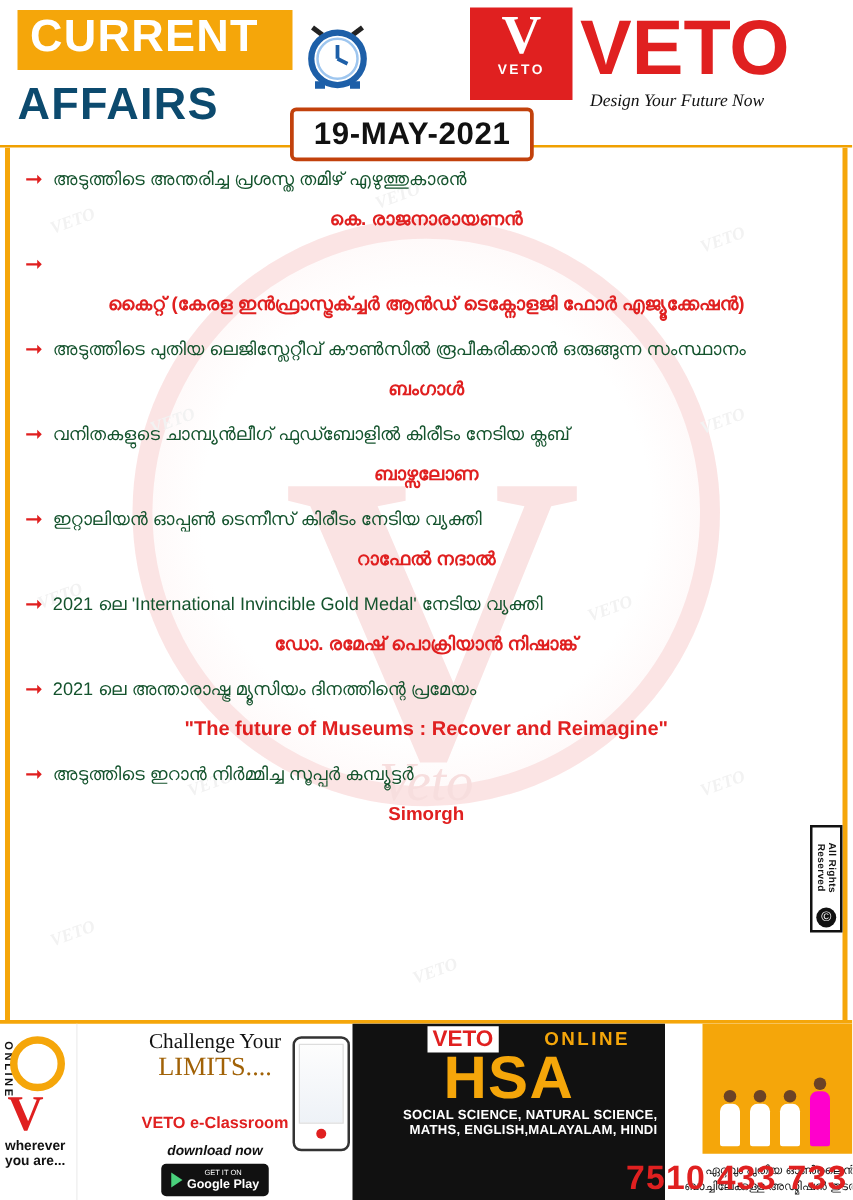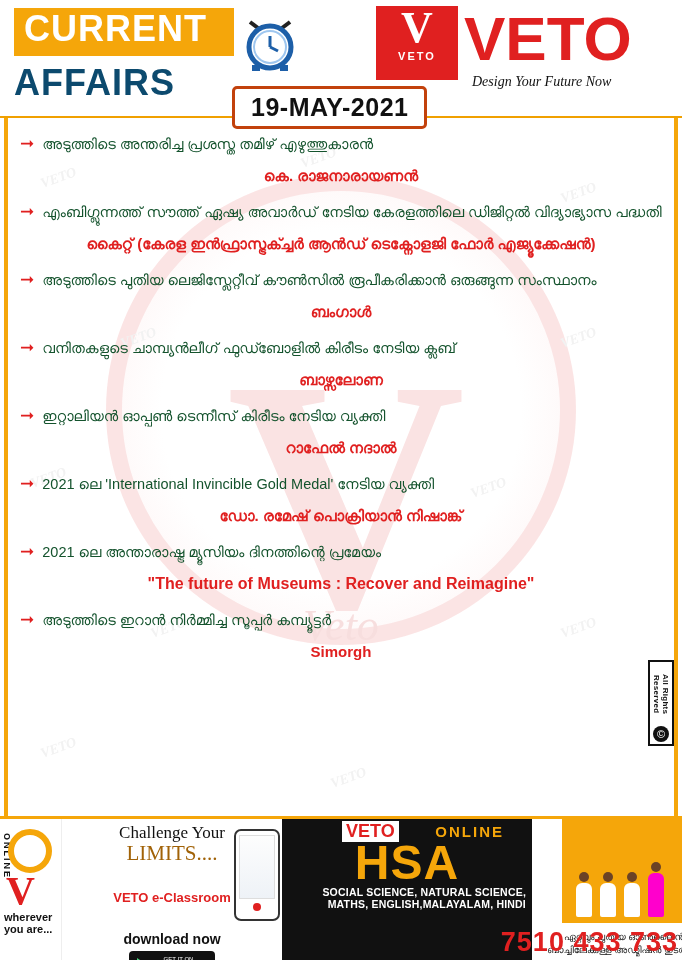--- a/index.html
+++ b/index.html
@@ -283,24 +283,25 @@
     color: #a16207;
     margin-top: -2px;
   }
   .f-ecl {
     font-size: 13px;
     font-weight: bold;
     color: #e02020;
     margin-top: 24px;
   }
   .f-dl {
-    font-size: 14px;
+    font-size: 11px;
+    font-style: italic;
     font-weight: bold;
     color: #111;
-    margin-top: 26px;
+    margin-top: 10px;
   }
   .gplay {
     margin: 4px auto 0 auto;
     width: 86px; height: 26px;
     background: #111;
     border-radius: 4px;
     color: #fff;
     font-size: 7px;
     display: flex;
     align-items: center;
@@ -490,21 +491,20 @@
       <div class="q-row">
         <span class="arrow">➞</span>
         <span class="q-text">അടുത്തിടെ അന്തരിച്ച പ്രശസ്ത തമിഴ് എഴുത്തുകാരൻ</span>
       </div>
       <div class="a-text">കെ. രാജനാരായണൻ</div>
     </div>
 
     <div class="qa">
       <div class="q-row">
         <span class="arrow">➞</span>
-        <span class="q-text">എംബിഗ്ലൂന്നത്ത് സൗത്ത് ഏഷ്യ അവാർഡ് നേടിയ കേരളത്തിലെ ഡിജിറ്റൽ വിദ്യാഭ്യാസ പദ്ധതി</span>
       </div>
       <div class="a-text">കൈറ്റ് (കേരള ഇൻഫ്രാസ്ട്രക്ച്ചർ ആൻഡ് ടെക്നോളജി ഫോർ എജ്യൂക്കേഷൻ)</div>
     </div>
 
     <div class="qa">
       <div class="q-row">
         <span class="arrow">➞</span>
         <span class="q-text">അടുത്തിടെ പുതിയ ലെജിസ്ലേറ്റീവ് കൗൺസിൽ രൂപീകരിക്കാൻ ഒരുങ്ങുന്ന സംസ്ഥാനം</span>
       </div>
       <div class="a-text">ബംഗാൾ</div>

